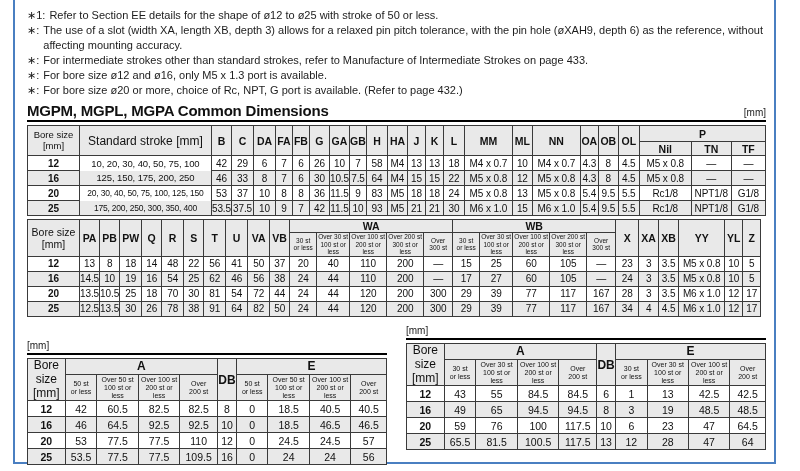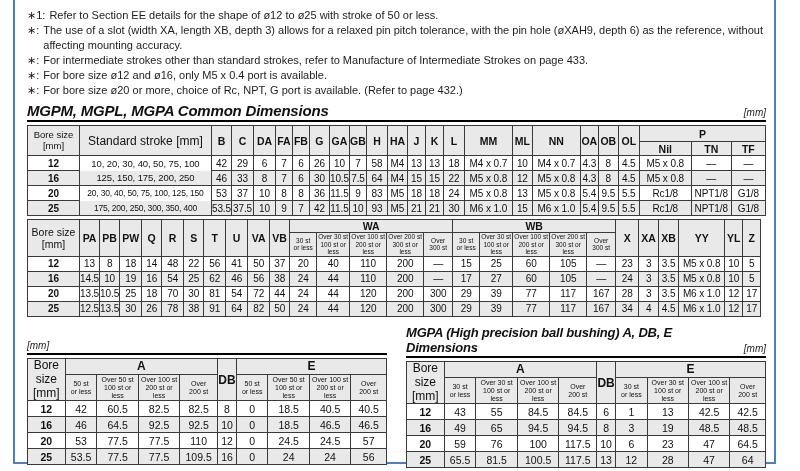--- a/index.html
+++ b/index.html
@@ -8,21 +8,21 @@
     position: absolute; left: 13px; top: 0; width: 763px; height: 464px;
     border-left: 2px solid #4a7fc1; border-right: 2px solid #4a7fc1; border-bottom: 2px solid #4a7fc1;
     padding: 8px 8px 0 12px; background: #fff;
   }
   
   .notes { margin-bottom: 4px; }
   .note { display: flex; font-size: 11px; line-height: 15px; color: #1c1c1c; }
   .note .marker { flex: 0 0 auto; margin-right: 4px; white-space: nowrap; }
   .note .ntext { flex: 1 1 auto; }
   
-  .title-row { display: flex; justify-content: space-between; align-items: flex-end; border-bottom: 2px solid #000; padding-bottom: 1px; margin-bottom: 3px; font-style: italic; }
+  .title-row { display: flex; justify-content: space-between; align-items: flex-end; border-bottom: 2px solid #000; padding-bottom: 1px; margin-bottom: 3px; }
   .title-main { font-size: 15px; font-weight: bold; letter-spacing: -0.2px; }
   .title-small { font-size: 13px; font-weight: bold; letter-spacing: -0.2px; }
   .subtitle { font-size: 13px; font-weight: bold; line-height: 14px; letter-spacing: -0.2px; }
   .unit { font-size: 10px; font-weight: normal; color: #222; padding-bottom: 1px; }
   
   table.t { border-collapse: collapse; table-layout: fixed; border: 1.5px solid #000; }
   .t th, .t td { border: 1px solid #3a3a3a; text-align: center; vertical-align: middle; padding: 0; overflow: hidden; white-space: pre-line; }
   .t th { background: #e9e9e9; font-weight: bold; }
   .t tr.stripe td { background: #e9e9e9; }
   .boreh { font-size: 9.5px; font-weight: normal !important; line-height: 1.15; }
@@ -63,21 +63,21 @@
     <div class="note">
       <span class="marker">∗:</span>
       <span class="ntext">The use of a slot (width XA, length XB, depth 3) allows for a relaxed pin pitch tolerance, with the pin hole (øXAH9, depth 6) as the reference, without affecting mounting accuracy.</span>
     </div>
     <div class="note">
       <span class="marker">∗:</span>
       <span class="ntext">For intermediate strokes other than standard strokes, refer to Manufacture of Intermediate Strokes on page 433.</span>
     </div>
     <div class="note">
       <span class="marker">∗:</span>
-      <span class="ntext">For bore size ø12 and ø16, only M5 x 0.4 port is available.</span>
+      <span class="ntext">For bore size ø12 and ø16, only M5 x 1.3 port is available.</span>
     </div>
     <div class="note">
       <span class="marker">∗:</span>
       <span class="ntext">For bore size ø20 or more, choice of Rc, NPT, G port is available. (Refer to page 432.)</span>
     </div>
   </div>
 
   <div>
     <div class="title-row">
       <div class="title-main">MGPM, MGPL, MGPA Common Dimensions</div>
@@ -538,21 +538,20 @@
               <td>0</td>
               <td>24</td>
               <td>24</td>
               <td>56</td>
             </tr>
           </tbody>
         </table>
     </div>
     <div class="bcol">
       <div class="title-row">
-        <div class="title-small">MGPA (High precision ball bushing) A, DB, E Dimensions</div>
         <div class="unit">[mm]</div>
       </div>
       <table class="t t3" id="mgpa-table">
           <colgroup>
             <col style="width:38px">
             <col style="width:32px">
             <col style="width:42px">
             <col style="width:42px">
             <col style="width:38px">
             <col style="width:19px">

